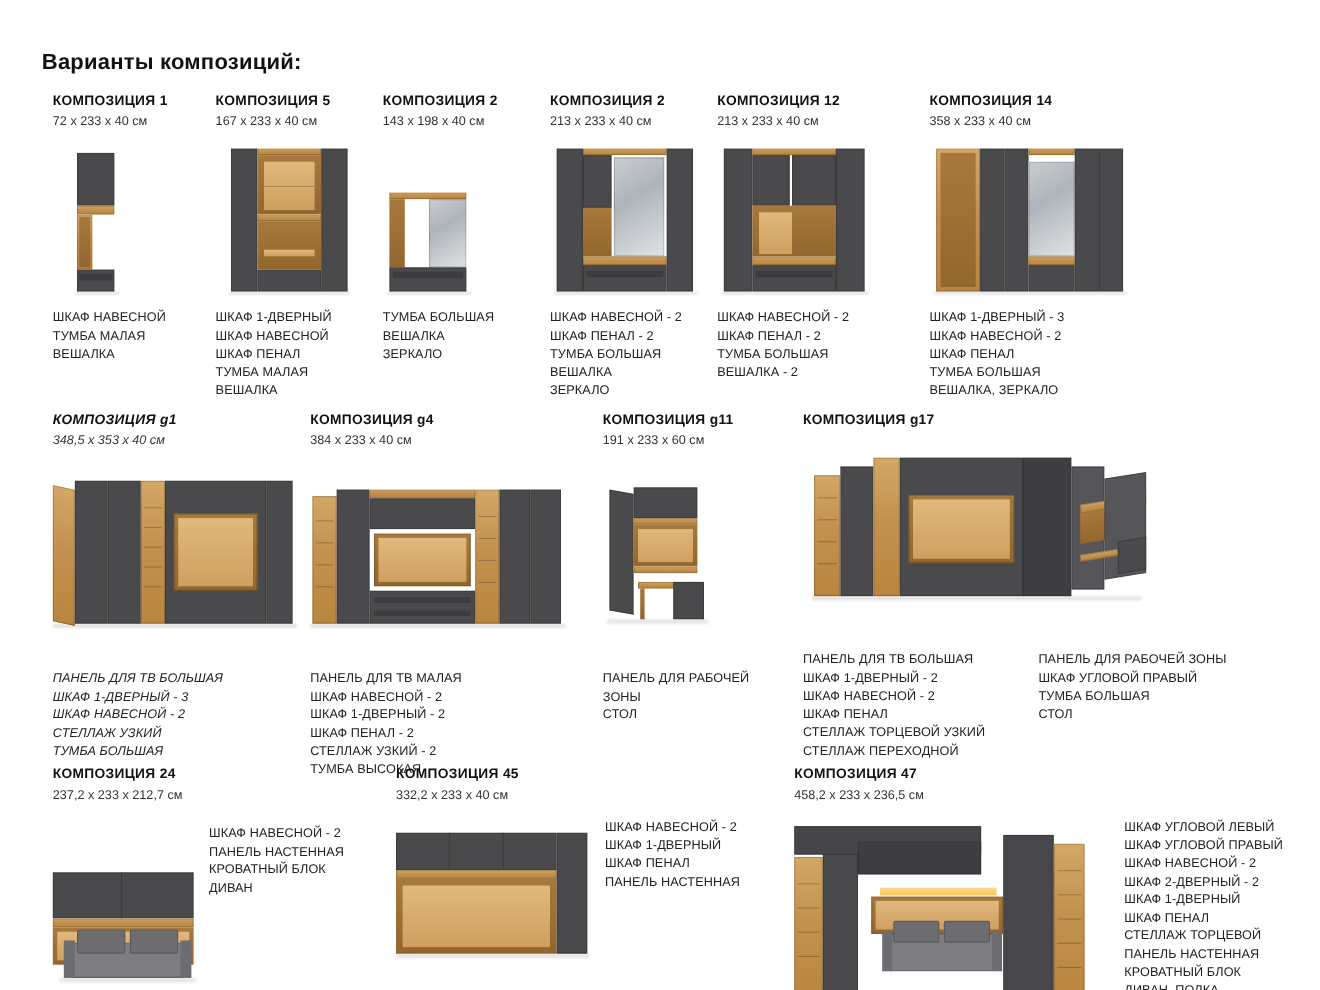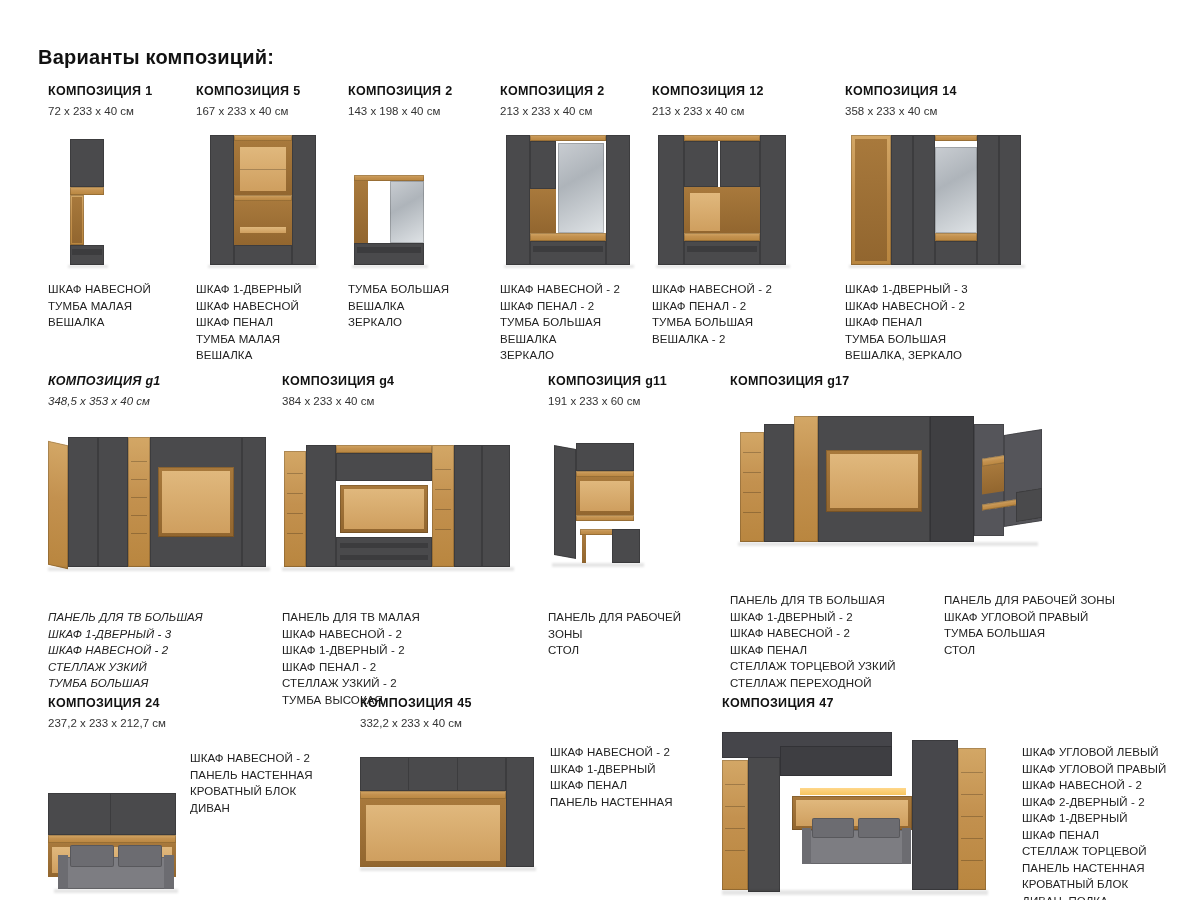--- a/index.html
+++ b/index.html
@@ -347,20 +347,21 @@
       <div class="base-shadow" style="left:0px; top:128px; width:176px; height:4px;"></div>
     </div>
     <div class="item-parts" style="position:absolute; left:190px; top:48px; width:170px;">ШКАФ НАВЕСНОЙ - 2
 ШКАФ 1-ДВЕРНЫЙ
 ШКАФ ПЕНАЛ
 ПАНЕЛЬ НАСТЕННАЯ</div>
   </div>
 
   <div class="item" style="left:722px; top:662px; width:450px;">
     <div class="item-title">КОМПОЗИЦИЯ 47</div>
+    <div class="item-dims">458,2 x 233 x 236,5 см</div>
     <div class="art" style="height:180px; margin-top:8px;">
       <div class="piece wood edge" style="left:0px; top:42px; width:26px; height:130px;"></div>
       <div class="piece shelfline" style="left:3px; top:66px; width:20px; height:1px;"></div>
       <div class="piece shelfline" style="left:3px; top:88px; width:20px; height:1px;"></div>
       <div class="piece shelfline" style="left:3px; top:110px; width:20px; height:1px;"></div>
       <div class="piece shelfline" style="left:3px; top:132px; width:20px; height:1px;"></div>
       <div class="piece dark edge" style="left:26px; top:36px; width:32px; height:138px;"></div>
       <div class="piece dark edge" style="left:0px; top:14px; width:170px; height:26px; background:#45454a;"></div>
       <div class="piece dark edge" style="left:58px; top:28px; width:112px; height:30px; background:#3e3e42;"></div>
       <div class="piece glow" style="left:78px; top:70px; width:106px; height:7px;"></div>

